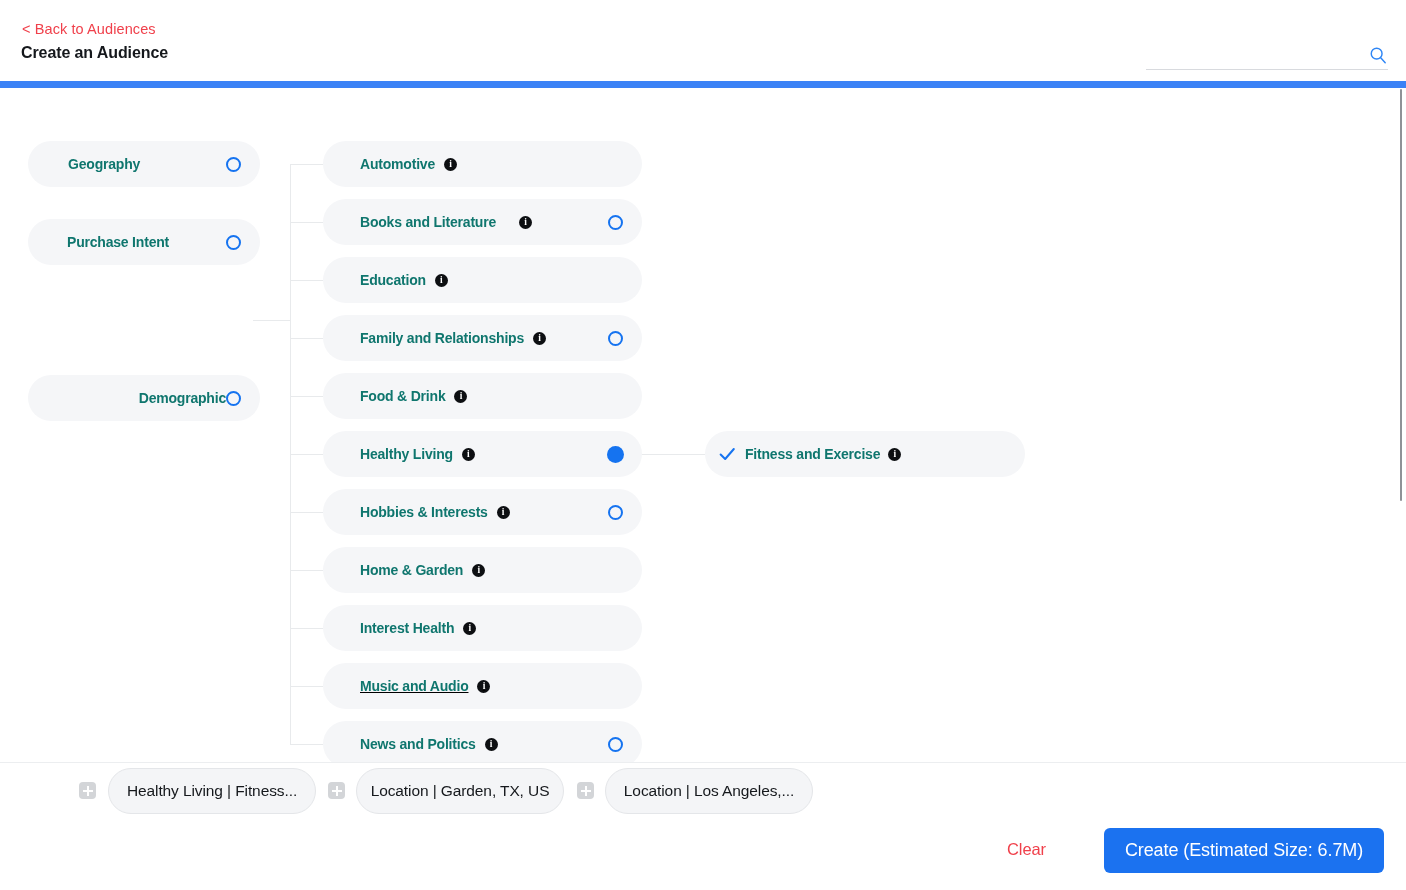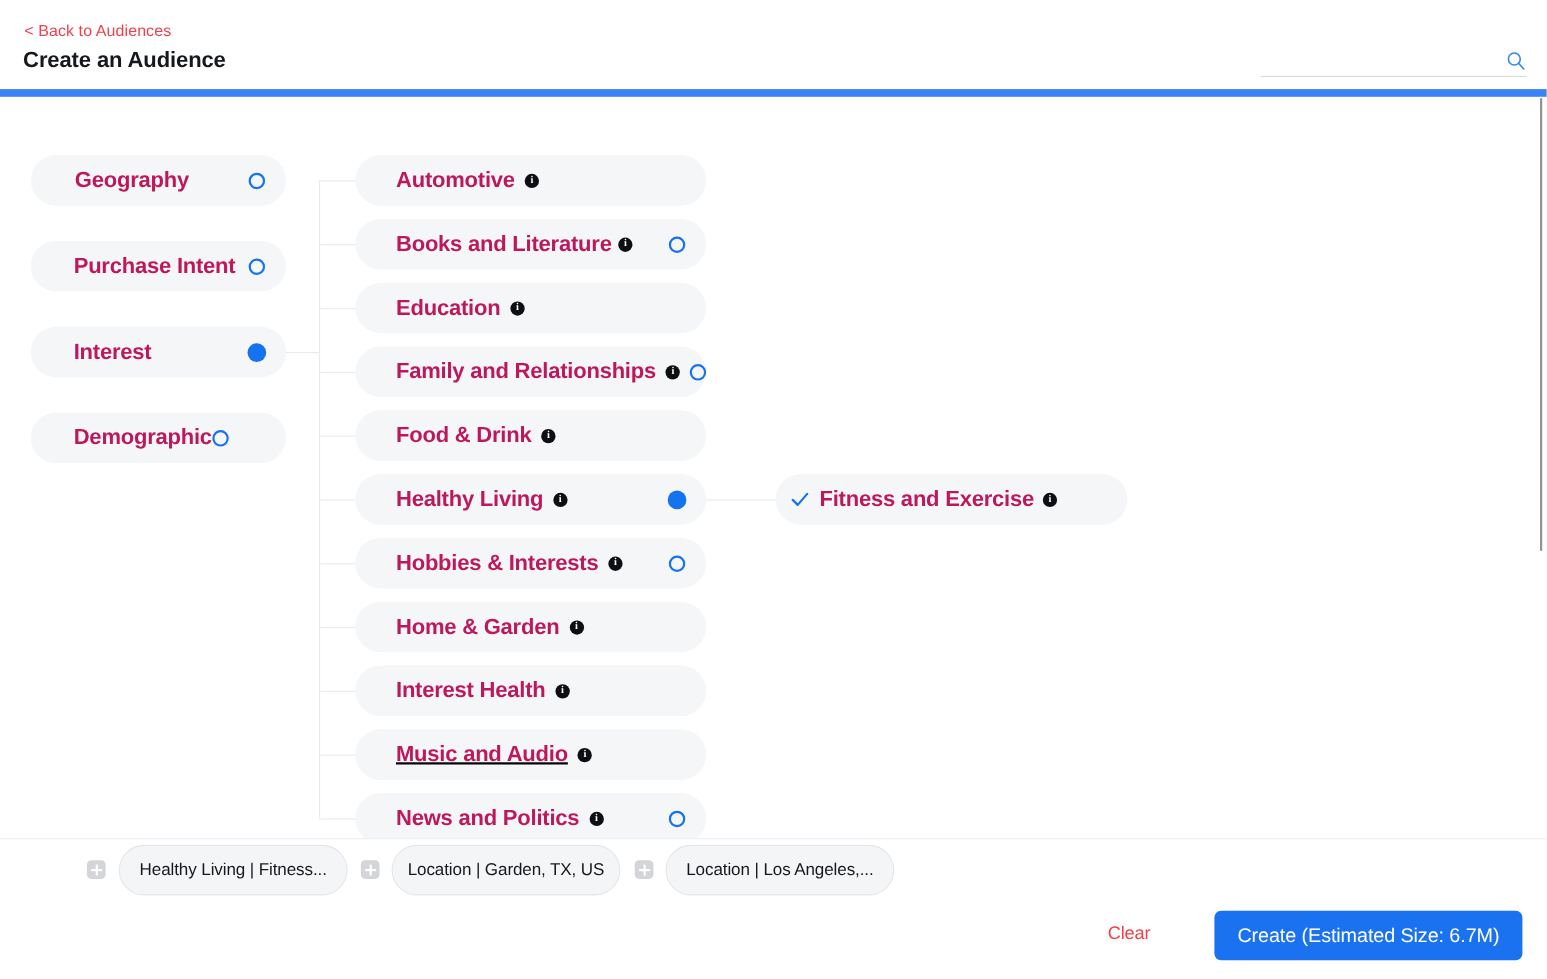--- a/index.html
+++ b/index.html
@@ -19,21 +19,21 @@
     border-bottom: 7px solid #3b82f6;
   }
   .back-link {
     position: absolute; left: 22px; top: 21px;
     font-size: 14.5px; color: #f0404b;
     letter-spacing: 0.1px; cursor: pointer;
     white-space: nowrap;
   }
   .page-title {
     position: absolute; left: 21px; top: 44px;
-    font-size: 20px; font-weight: bold; color: #15181c;
+    font-size: 16px; font-weight: bold; color: #15181c;
     letter-spacing: -0.1px; white-space: nowrap;
   }
   .search-wrap {
     position: absolute; left: 1146px; top: 43px;
     width: 242px; height: 27px;
     border-bottom: 1.5px solid #d8dade;
   }
   .search-input {
     position: absolute; left: 0; top: 0;
     width: 215px; height: 24px;
@@ -61,22 +61,22 @@
   .pill {
     position: absolute;
     height: 46px;
     border-radius: 23px;
     background: #f5f6f8;
     display: flex;
     align-items: center;
     cursor: pointer;
   }
   .pill-label {
-    font-size: 20px;
-    color: #be185d;
+    font-size: 14px;
+    color: #0f766e;
     font-weight: bold;
     letter-spacing: -0.2px;
     white-space: nowrap;
   }
   .col1 .pill-label { font-weight: bold; }
 
   
   .ring {
     width: 15px; height: 15px; border-radius: 50%;
     border: 2.2px solid #1573f0; background: transparent;
@@ -200,36 +200,32 @@
   <div class="pill col1" style="left:28px; top:52px; width:232px; padding:0 19px 0 40px; justify-content:space-between;">
     <span class="pill-label">Geography</span>
     <span class="ring"></span>
   </div>
 
   <div class="pill col1" style="left:28px; top:130px; width:232px; padding:0 19px 0 39px; justify-content:space-between;">
     <span class="pill-label">Purchase Intent</span>
     <span class="ring"></span>
   </div>
 
-  <div class="pill col1" style="left:28px; top:208px; width:232px; padding:0 18px 0 39px; justify-content:space-between;">
-    <span class="pill-label">Interest</span>
-    <span class="dot"></span>
-  </div>
-
-  <div class="pill col1" style="left:28px; top:286px; width:232px; padding:0 19px 0 39px; justify-content:flex-start;">
+
+  <div class="pill col1" style="left:28px; top:286px; width:232px; padding:0 19px 0 39px; justify-content:flex-end;">
     <span class="pill-label">Demographic</span>
     <span class="ring"></span>
   </div>
 
   <div class="pill" style="left:323px; top:52px; width:319px; padding:0 19px 0 37px; gap:9px;">
     <span class="pill-label">Automotive</span>
     <span class="info">i</span>
   </div>
 
-  <div class="pill" style="left:323px; top:110px; width:319px; padding:0 19px 0 37px; gap:6px;">
+  <div class="pill" style="left:323px; top:110px; width:319px; padding:0 19px 0 37px; gap:23px;">
     <span class="pill-label">Books and Literature</span>
     <span class="info">i</span>
     <span class="ring" style="margin-left:auto;"></span>
   </div>
 
   <div class="pill" style="left:323px; top:168px; width:319px; padding:0 19px 0 37px; gap:9px;">
     <span class="pill-label">Education</span>
     <span class="info">i</span>
   </div>
 

